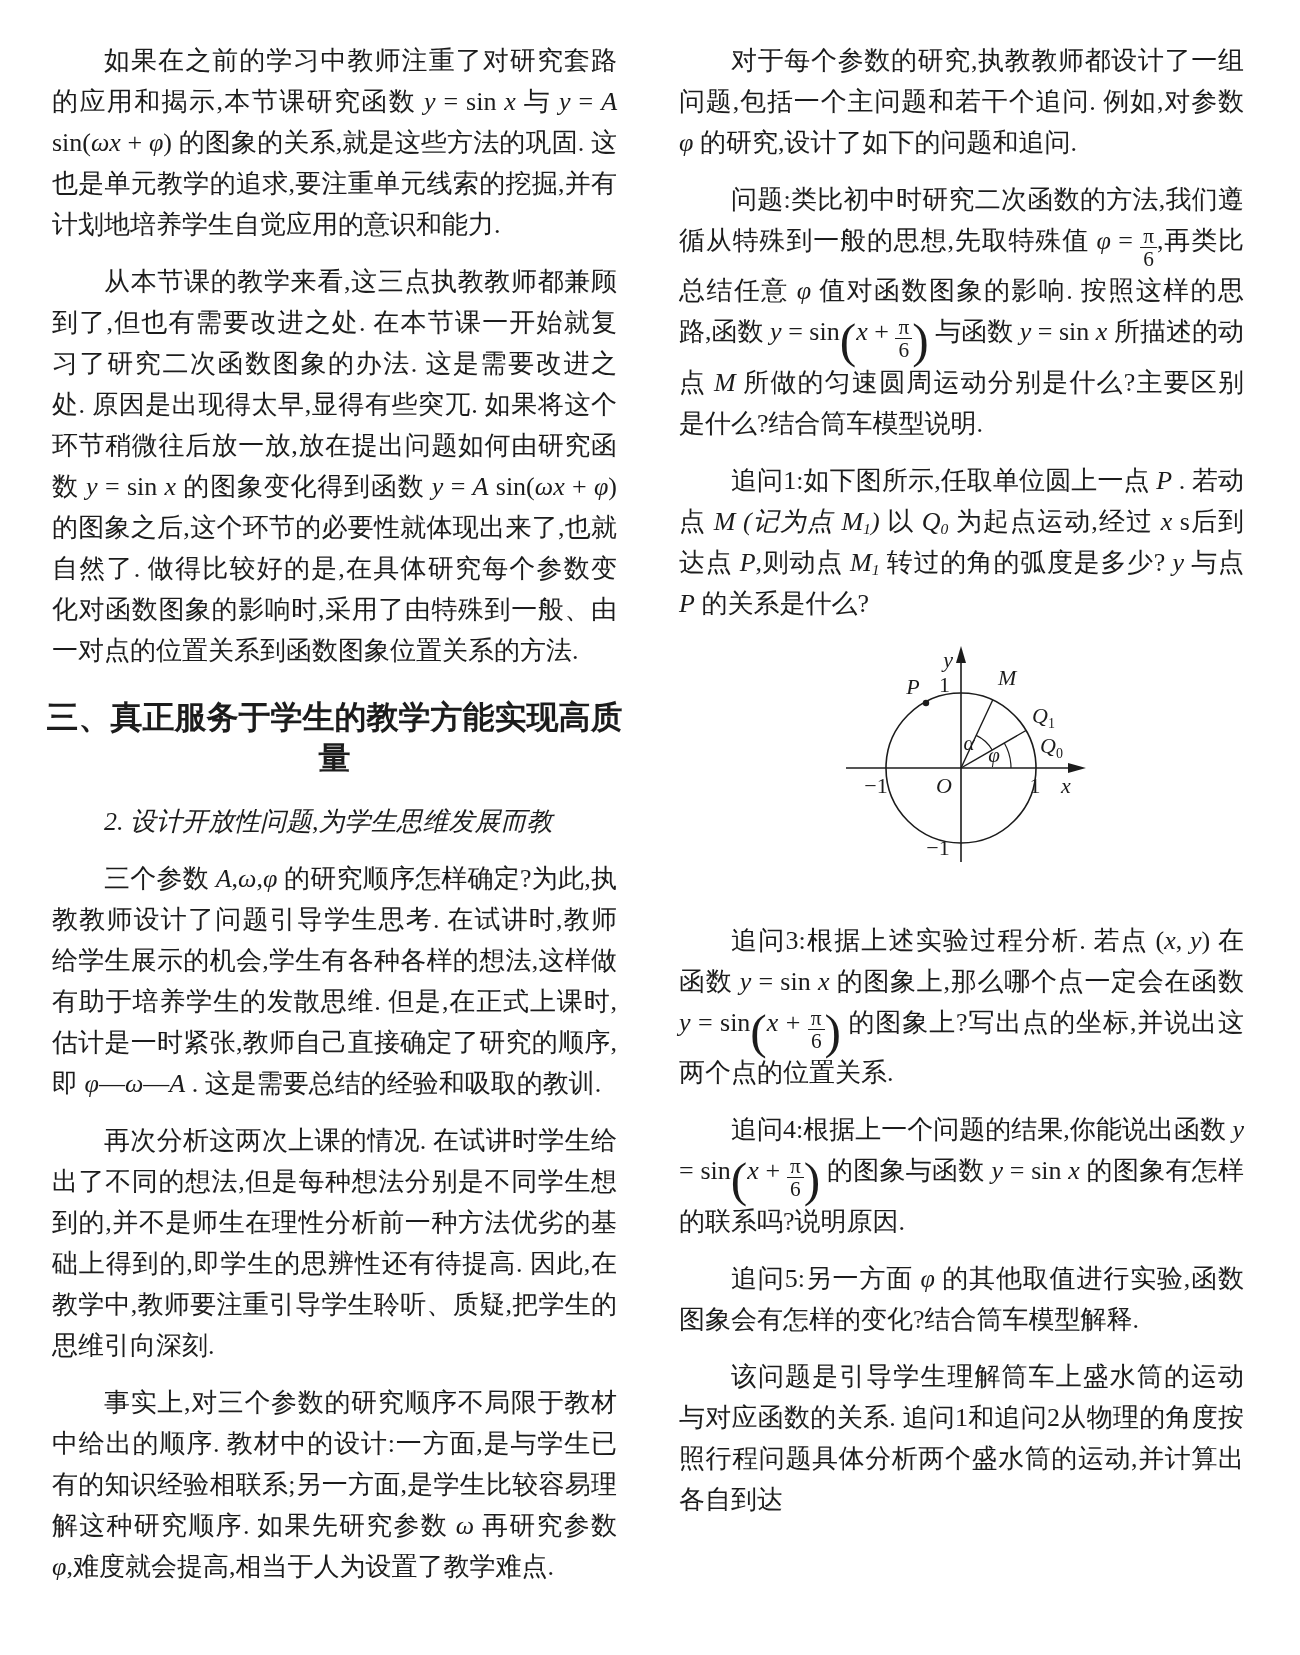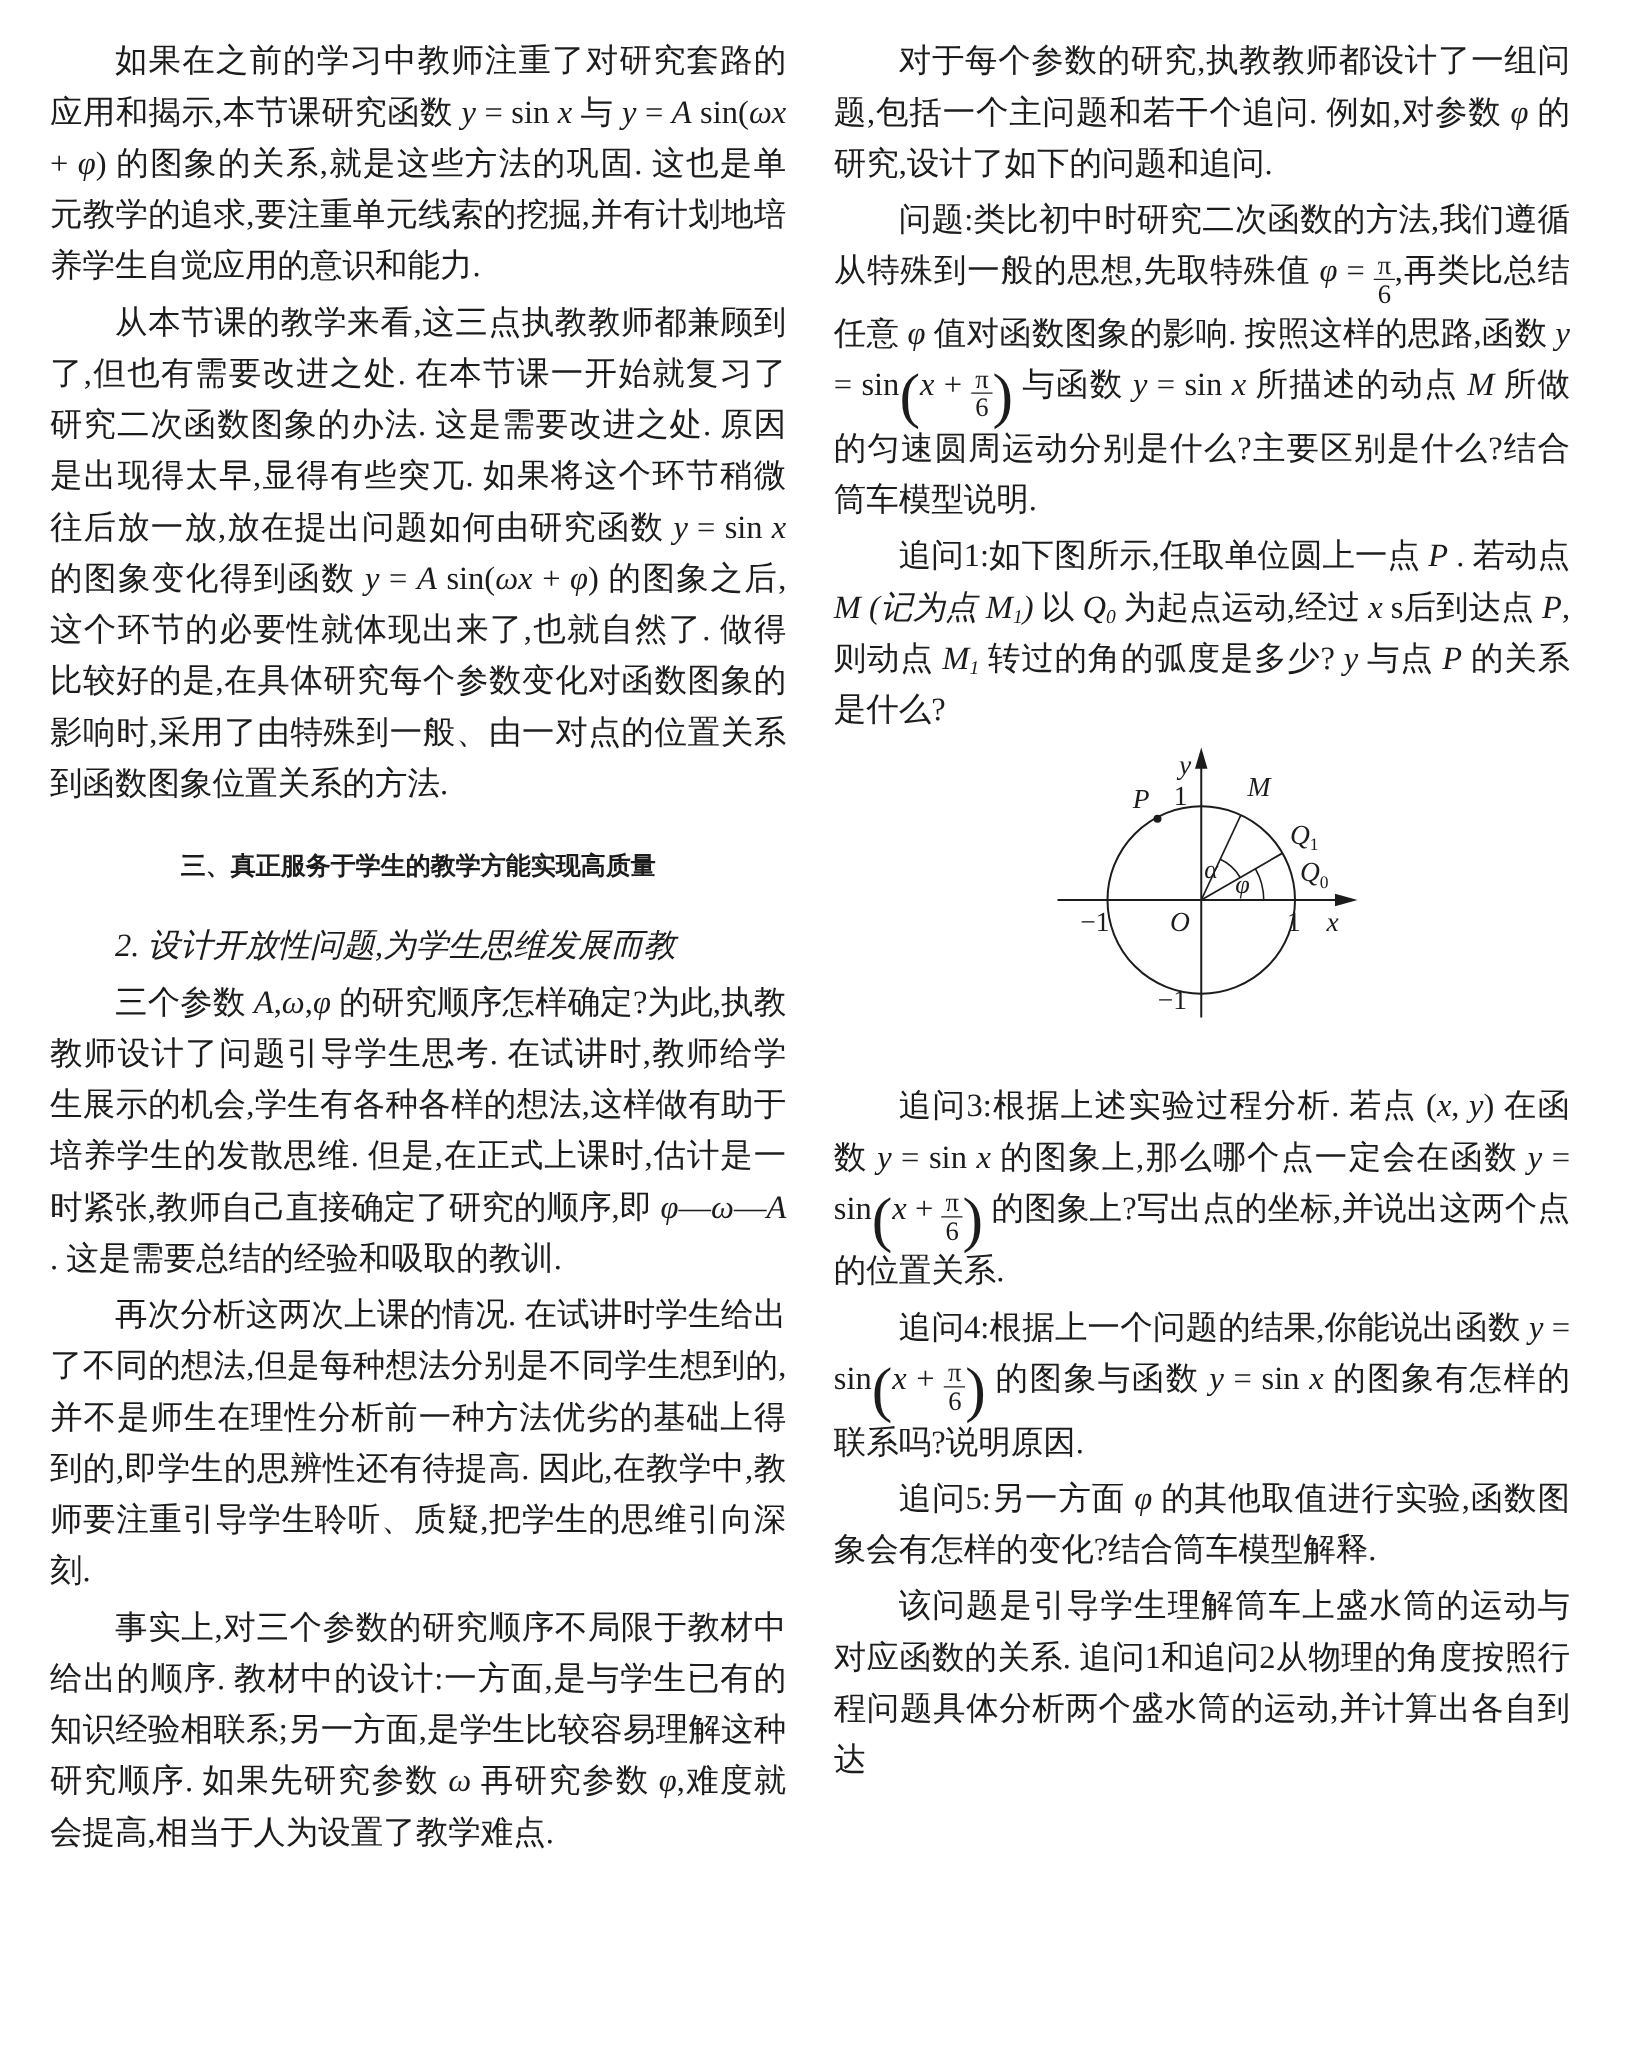--- a/index.html
+++ b/index.html
@@ -1,21 +1,21 @@
 <!DOCTYPE html>
 <html lang="zh"><head>
 <meta charset="utf-8">
 <style>
   html,body{margin:0;padding:0;background:#ffffff;}
   body{width:1300px;height:1655px;overflow:hidden;color:#1c1c1c;
        font-family:"Liberation Serif","DejaVu Serif",serif;}
   .page{display:flex;gap:30px;padding:24px 40px 0 36px;box-sizing:border-box;}
   .col{width:597px;font-size:26px;line-height:41px;text-align:justify;}
-  p.para{margin:4px;text-indent:2em;font-family:Liberation Serif, serif;}
-  p.h2{margin:26px 0 22px;text-indent:0;text-align:center;font-weight:bold;font-size:20px;}
+  p.para{margin:16px;text-indent:2em;font-family:Liberation Serif, serif;}
+  p.h2{margin:26px 0 22px;text-indent:0;text-align:center;font-weight:bold;font-size:32px;}
   .kai{font-style:italic;}
   .mv{font-style:italic;}
   .mr{font-style:normal;}
   .mv sub{font-size:0.60em;font-style:italic;line-height:0;vertical-align:-0.28em;}
   .frac{display:inline-block;vertical-align:-0.80em;text-align:center;line-height:1.05;font-size:0.82em;text-indent:0;}
   .frac .num{display:block;padding:0 3px;}
   .frac .den{display:block;border-top:1.5px solid #1c1c1c;padding:0 3px;}
   .bigp{font-size:1.9em;line-height:0;vertical-align:-0.34em;font-weight:400;}
   .figure{text-align:center;margin:4px 0 8px;text-indent:0;}
   .figure svg text{font-family:"Liberation Serif","DejaVu Serif",serif;font-size:22px;fill:#1c1c1c;}

